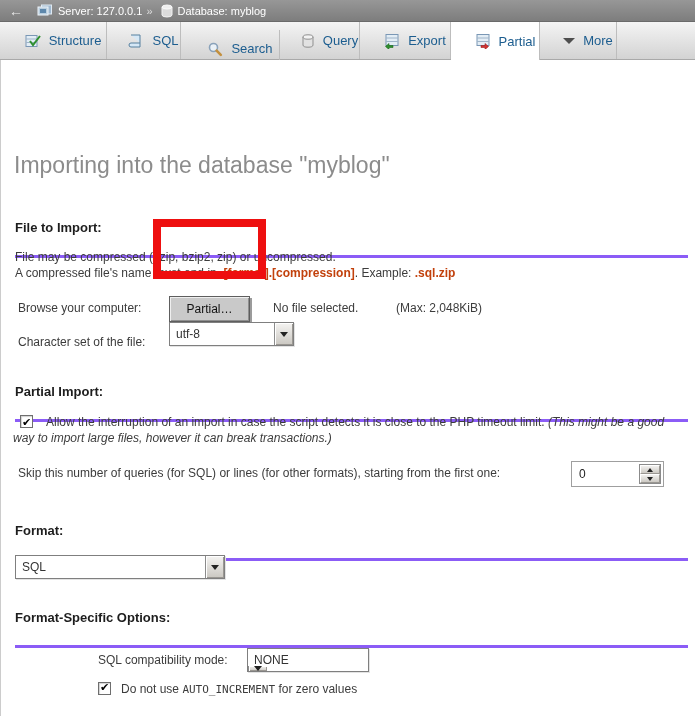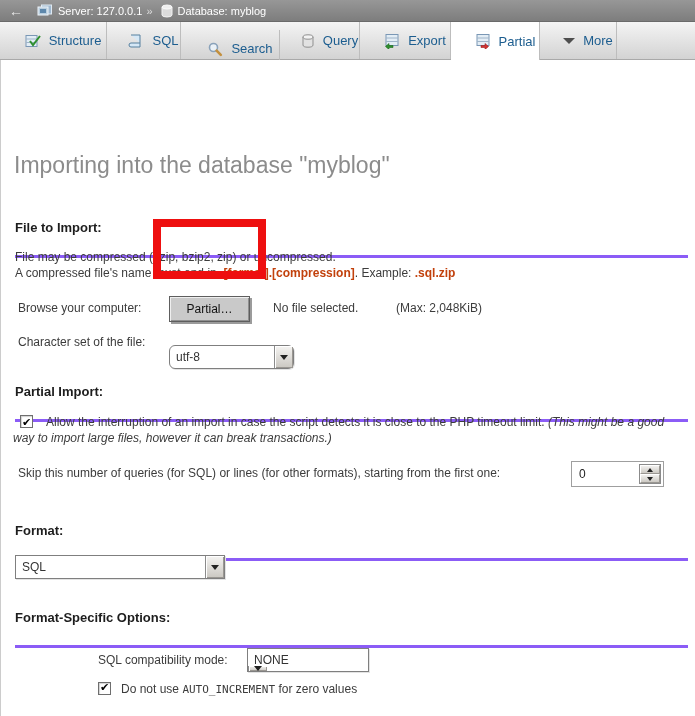--- a/index.html
+++ b/index.html
@@ -45,21 +45,21 @@
   .no-file { left:272px; top:241px; }
   .max-size { left:395px; top:241px; }
   .lbl-charset { left:17px; top:275px; }
 
   
   .sel { display:flex; background:#fff; border:1px solid #7f7f7f; box-shadow:1px 1px 0 #e3e3e3; }
   .sel .stxt { flex:1; font-size:12px; color:#333; padding:4px 0 0 6px; overflow:hidden; white-space:nowrap; }
   .sel .sbtn { width:19px; background:linear-gradient(#f5f4f2,#cac7c1); border-left:1px solid #8b8b8b;
     box-shadow: inset 1px 1px 0 #fff, inset -1px -1px 0 #9a9792; display:flex; align-items:center; justify-content:center; cursor:pointer; }
   .sarr { width:0; height:0; border-left:4px solid transparent; border-right:4px solid transparent; border-top:5px solid #222; }
-  .sel-charset { left:168px; top:285px; width:125px; height:24px;border-radius:6px; }
+  .sel-charset { left:168px; top:262px; width:125px; height:24px; }
   .sel-format  { left:14px;  top:495px; width:210px; height:24px; }
   .sel-compat  { left:246px; top:588px; width:122px; height:24px;flex-direction:column; }
 
   
   .redrect { left:153px; top:219px; width:113px; height:60px; border:8px solid #ee0f0f; z-index:30; pointer-events:none; }
 
   
   .cb { display:inline-block; width:13px; height:13px; background:#fff; border:1px solid #6e6e6e;
     position:relative; vertical-align:-2px; box-shadow: inset 1px 1px 1px rgba(0,0,0,.18); cursor:pointer; }
   .cb::after { content:"✔"; position:absolute; left:1px; top:-2px; font-size:11px; color:#000; }

